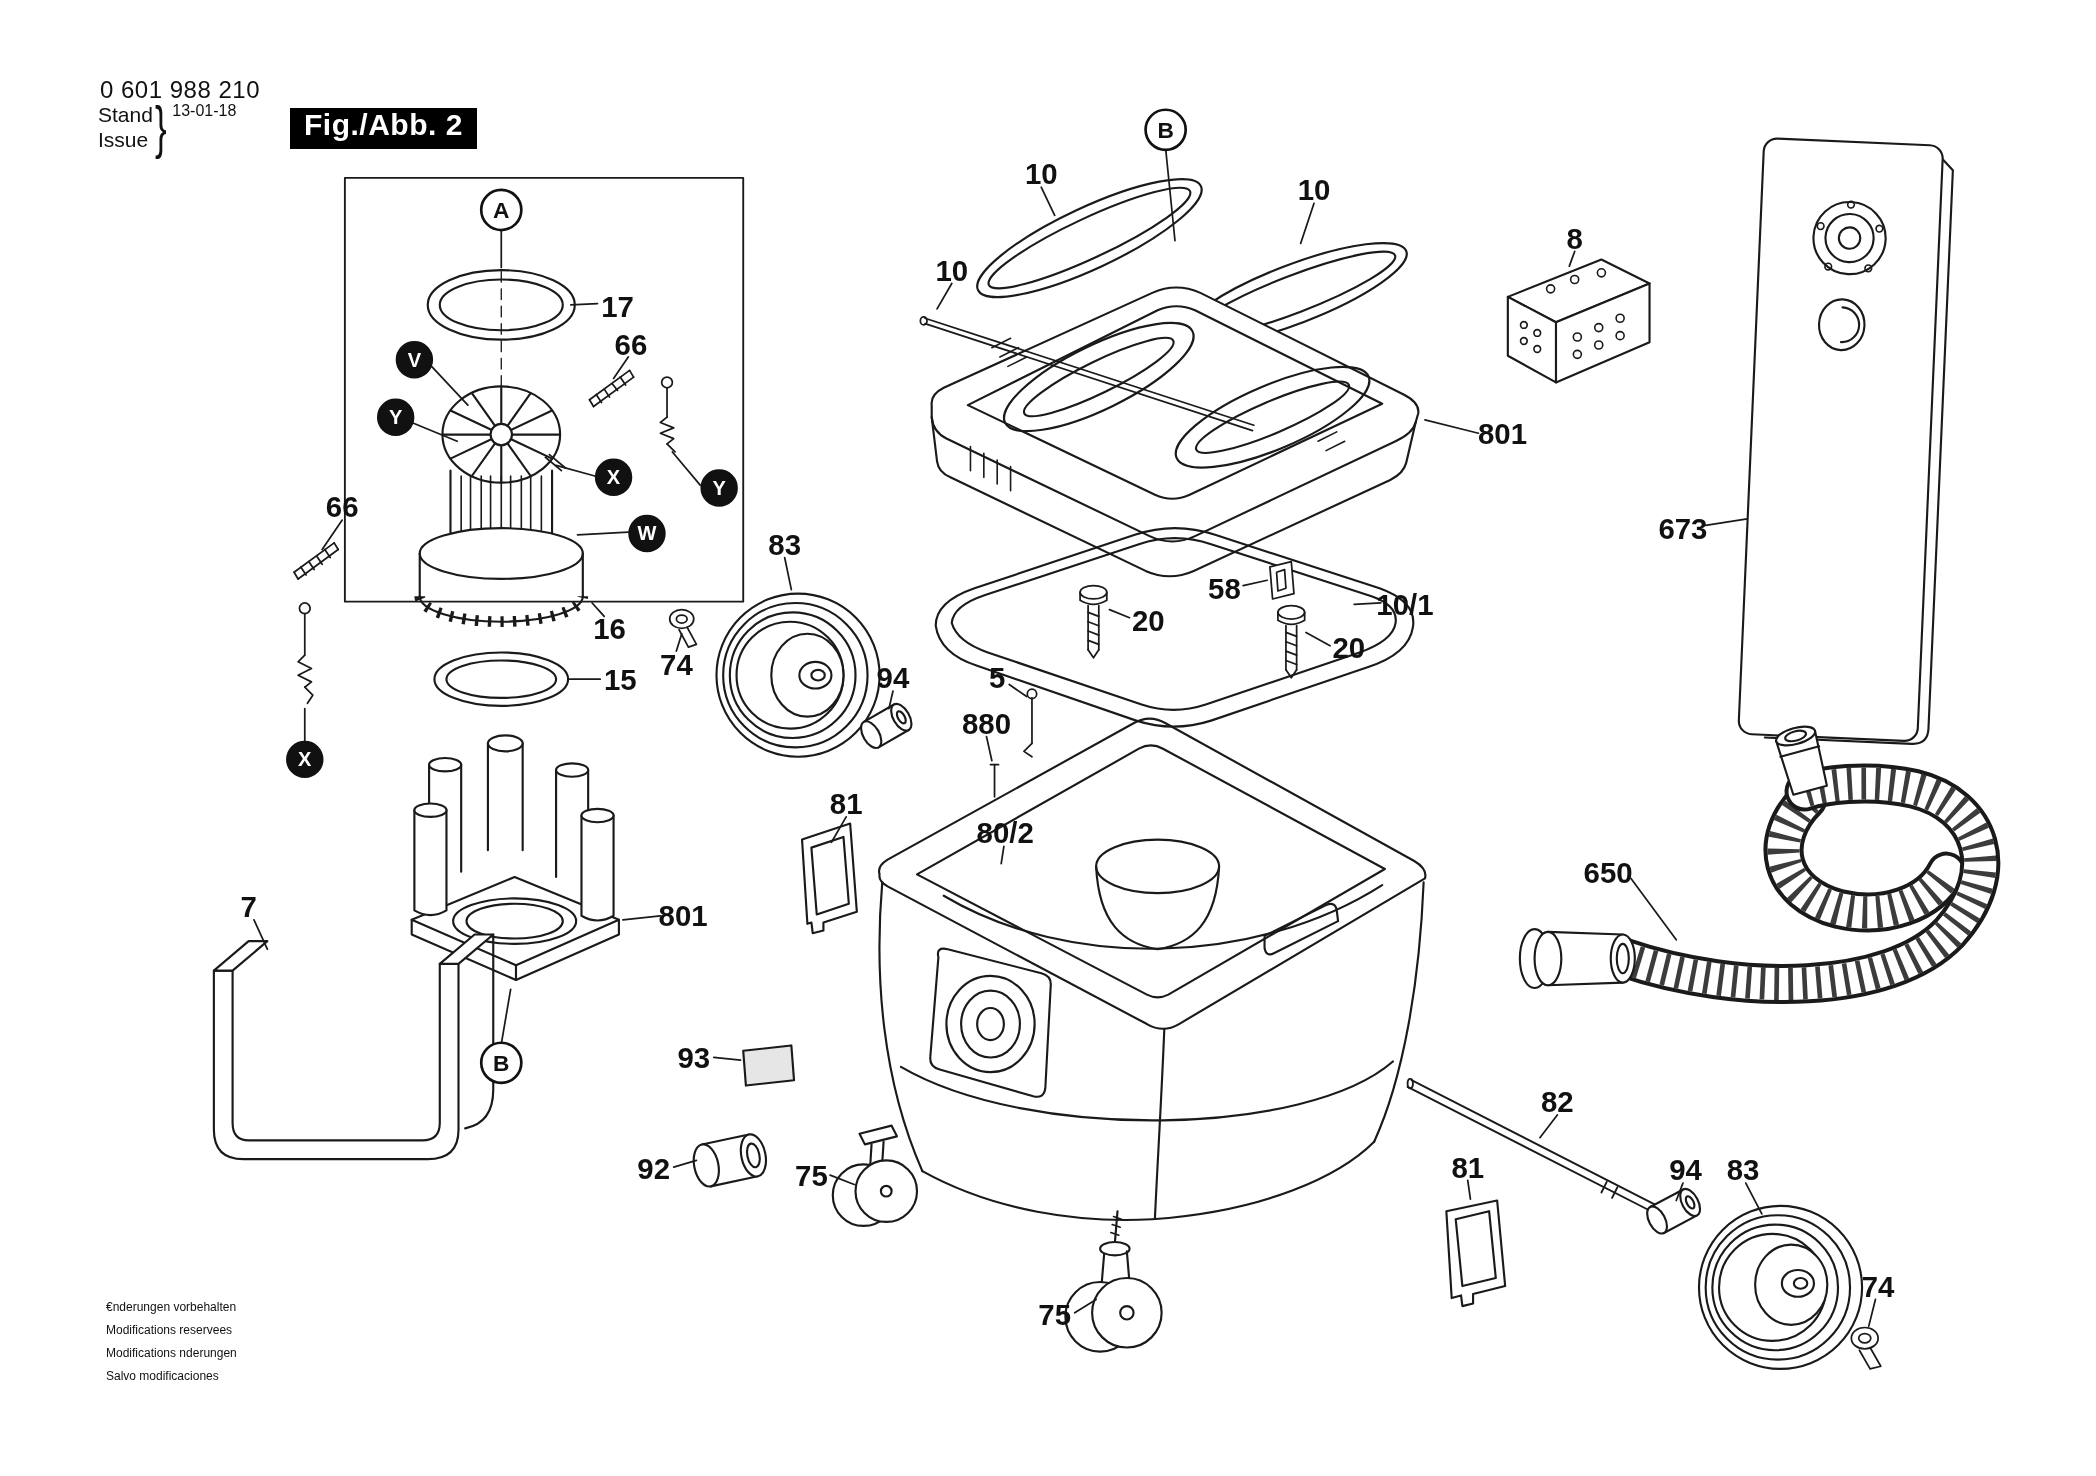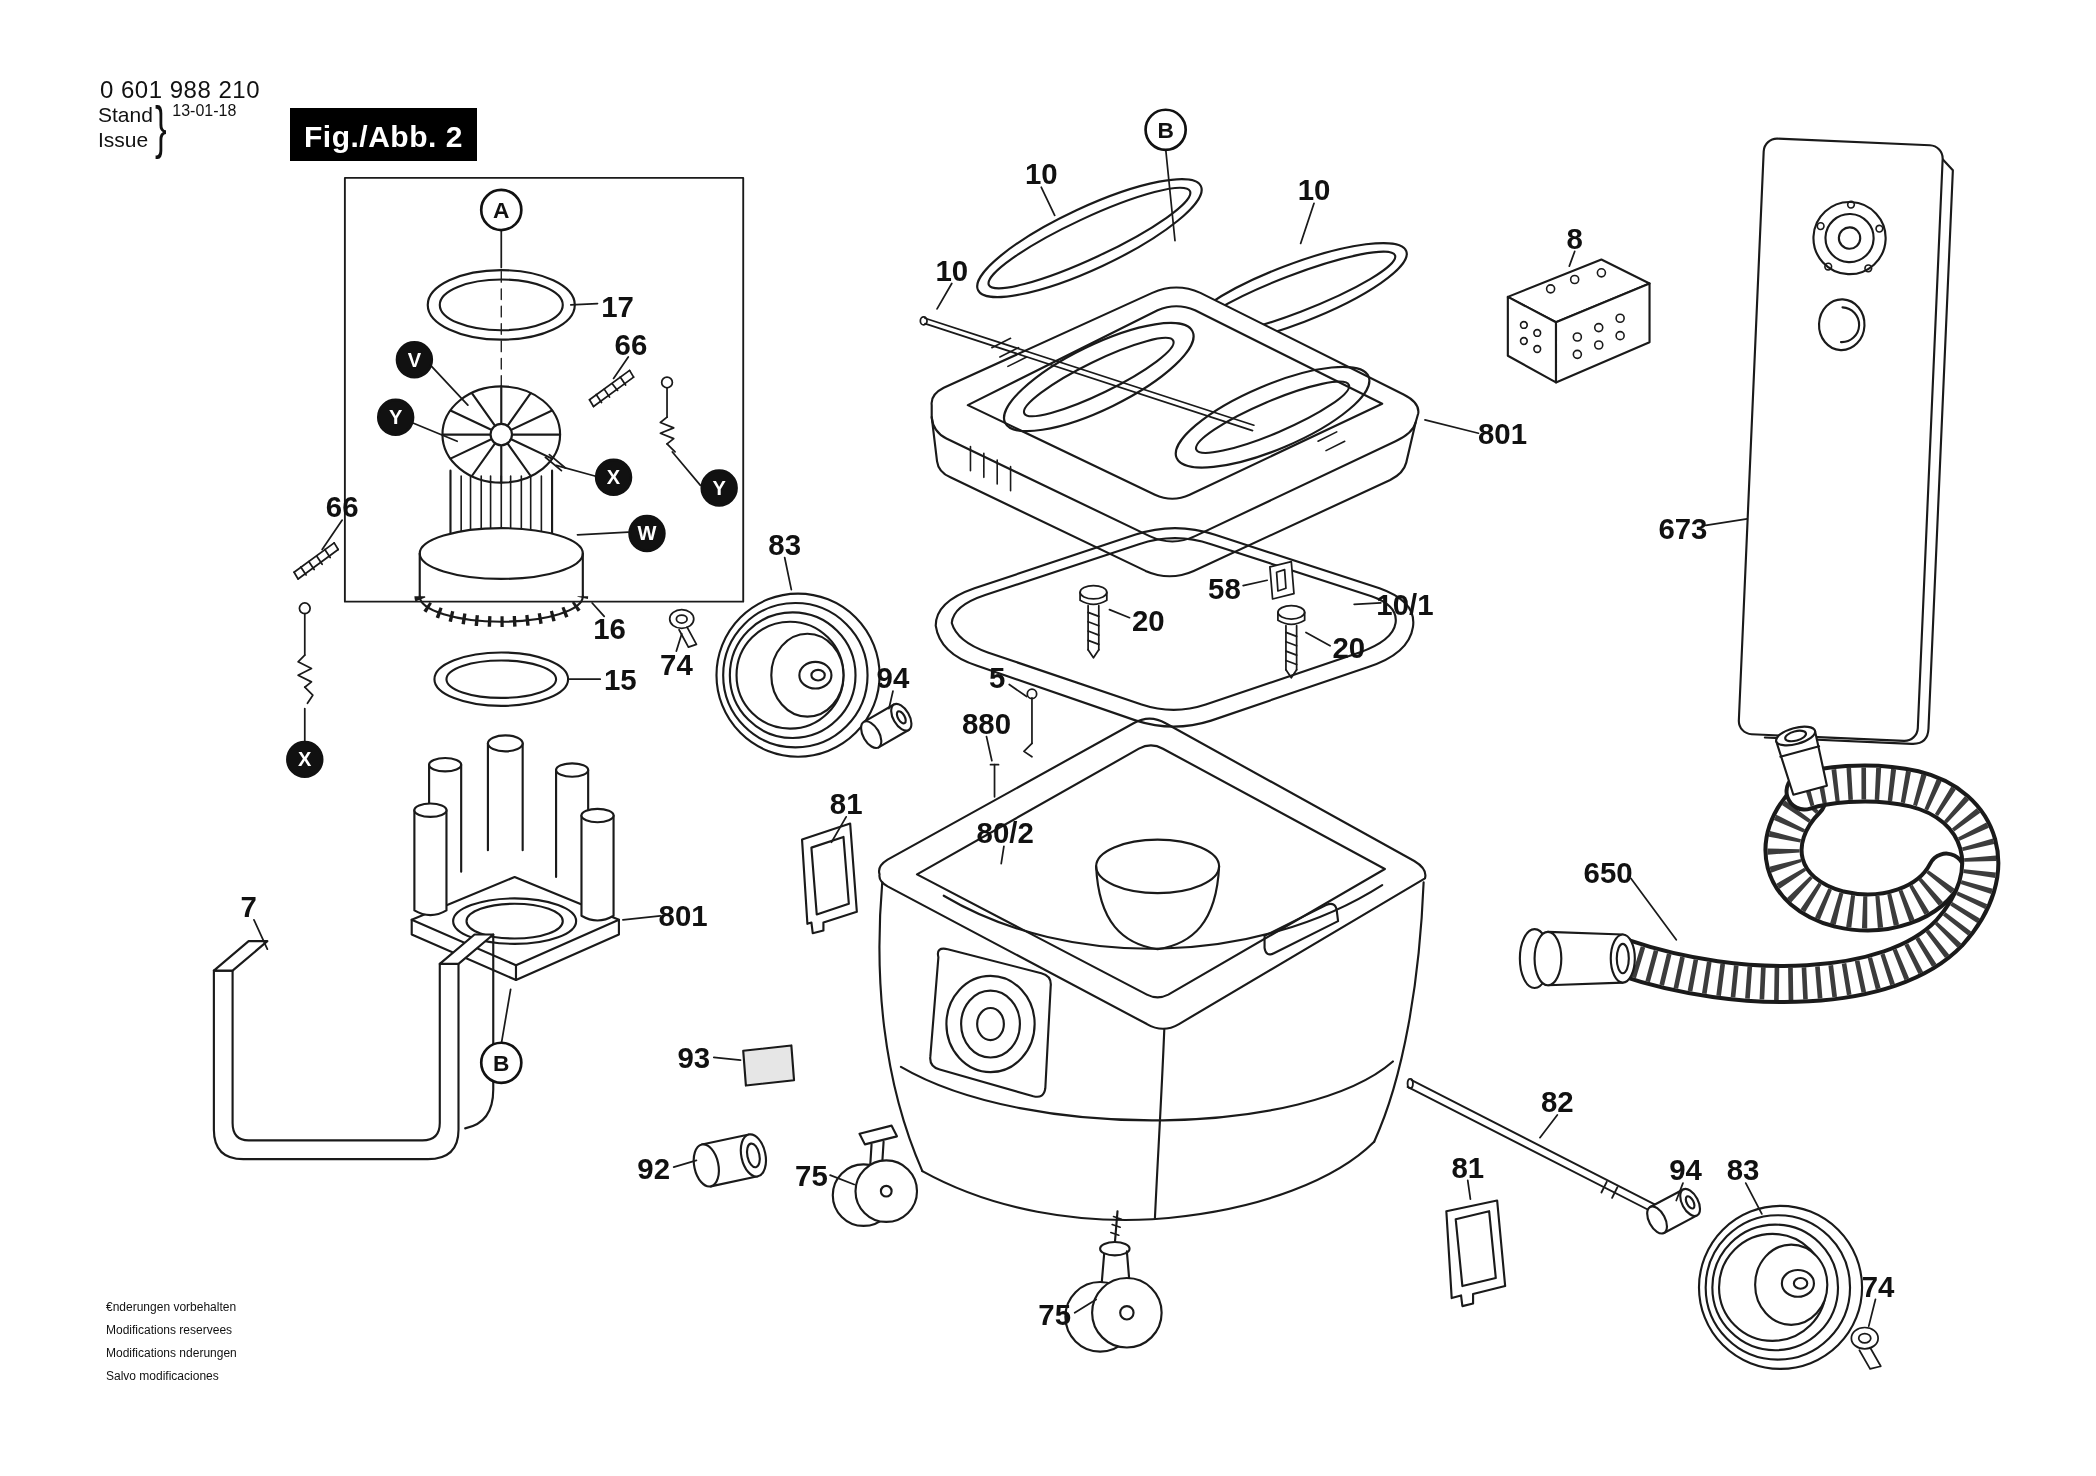--- a/index.html
+++ b/index.html
@@ -6,21 +6,21 @@
   body{
     width:2096px;height:1476px;position:relative;background:#fff;
     font-family:"Liberation Sans",sans-serif;color:#111;overflow:hidden;
   }
   .abs{position:absolute}
   #part-number{left:100px;top:76px;font-size:24px;letter-spacing:.5px}
   #stand-issue{left:98px;top:102px;display:flex;align-items:flex-start;gap:4px}
   .si-labels{font-size:21px;line-height:25px}
   .si-brace{font-size:58px;font-weight:400;transform:scaleX(.6);line-height:50px;margin-left:-6px}
   .si-date{font-size:16px;margin-left:-2px}
-  #figbox{left:290px;top:108px;background:#000;color:#fff;font-size:30px;font-weight:bold;padding:12px 14px 7px;letter-spacing:.5px}
+  #figbox{left:290px;top:108px;background:#000;color:#fff;font-size:30px;font-weight:bold;padding:0 14px 7px;letter-spacing:.5px}
   #footer{left:106px;top:1296px;font-size:12px;line-height:23px}
   svg#diagram{position:absolute;left:0;top:0}
   .num{font-family:"Liberation Sans",sans-serif;font-size:22px;font-weight:700;fill:#111}
   .ltr-b{font-family:"Liberation Sans",sans-serif;font-size:17px;font-weight:700;fill:#111}
   .ltr-w{font-family:"Liberation Sans",sans-serif;font-size:15px;font-weight:700;fill:#fff}
 </style>
 </head>
 <body>
 
 <div class="abs" id="part-number">0 601 988 210</div>

